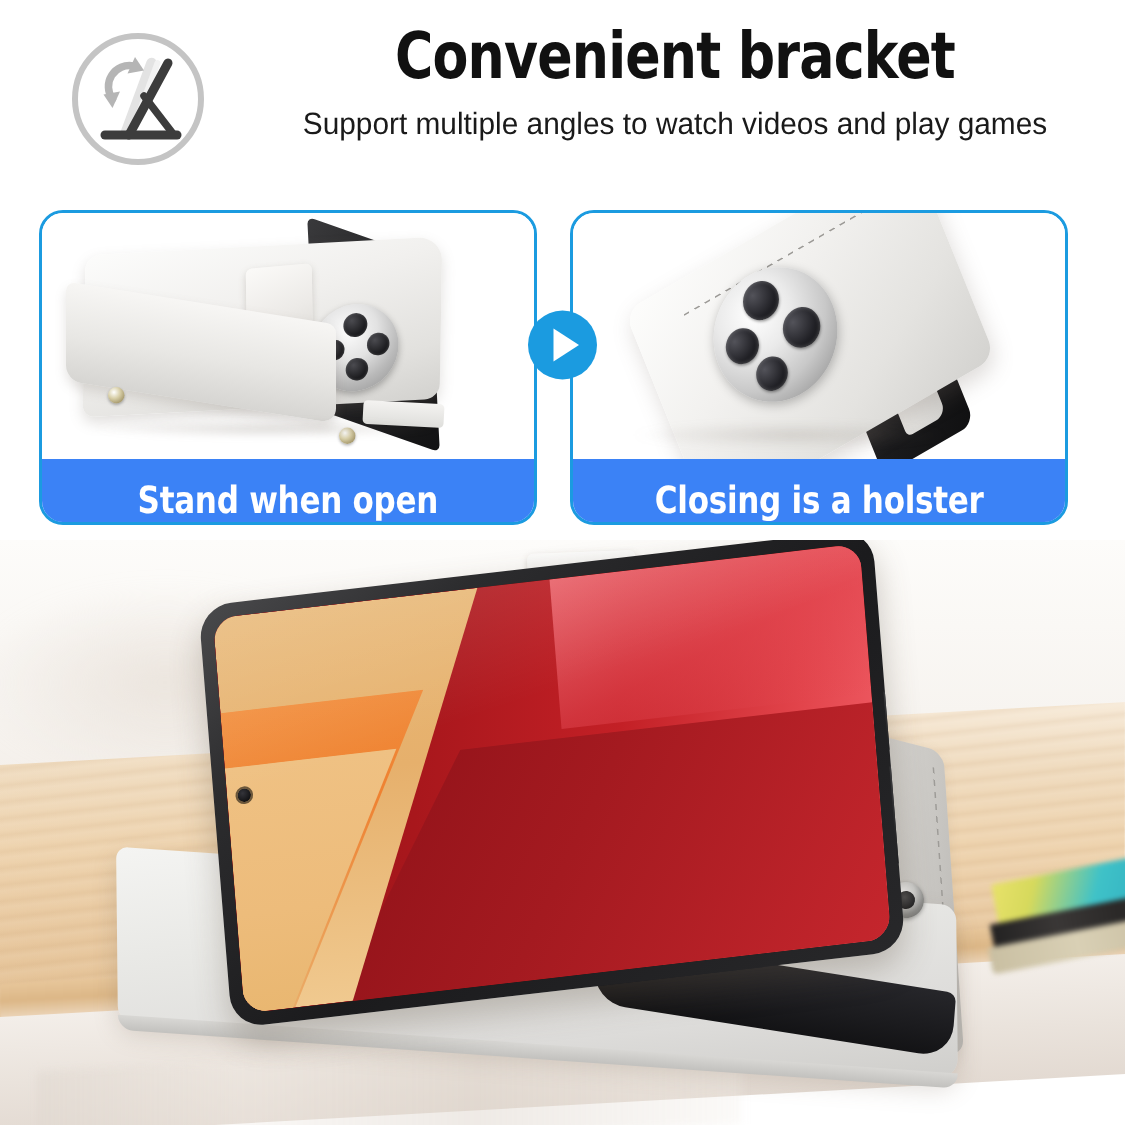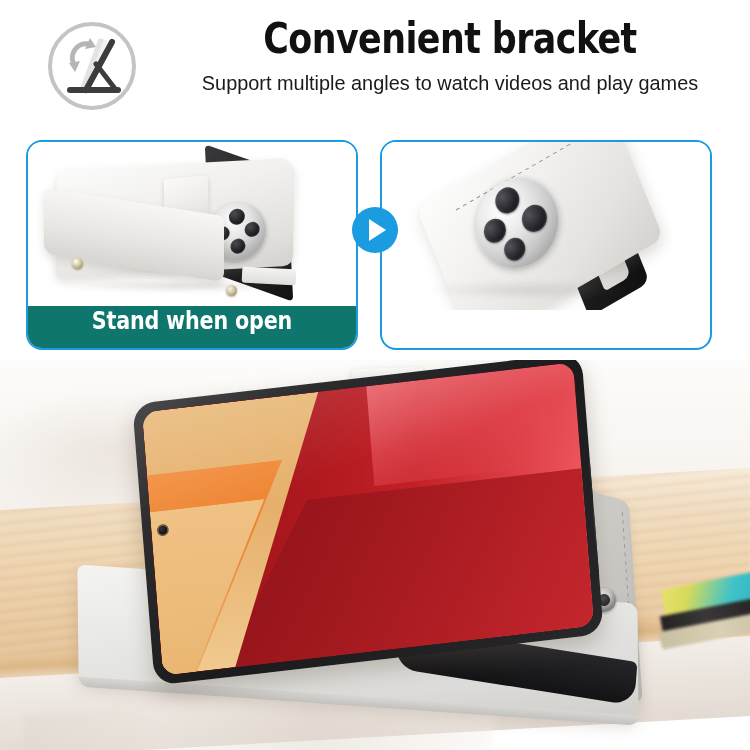--- a/index.html
+++ b/index.html
@@ -90,23 +90,23 @@
     height: 168px;
     background: #ffffff;
     overflow: hidden;
   }
 
   .panel-caption {
     position: absolute;
     left: 0; bottom: 0;
     width: 100%;
     height: 42px;
-    background: #0f766e;
+    background: #3b82f6;
     display: flex;
-    align-items: flex-start;
+    align-items: flex-end;
     justify-content: center;
   }
   .panel-caption-text {
     font-family: "Liberation Sans Narrow", "DejaVu Sans Condensed", "Liberation Sans", sans-serif;
     font-size: 25px;
     font-weight: 700;
     color: #ffffff;
     letter-spacing: -0.2px;
     white-space: nowrap;
     transform: scaleX(0.92);
@@ -598,20 +598,23 @@
         <div class="p2-stitch"></div>
         <div class="p2-camera">
           <div class="p2-lens p2-l1"></div>
           <div class="p2-lens p2-l2"></div>
           <div class="p2-lens p2-l3"></div>
           <div class="p2-lens p2-l4"></div>
         </div>
         <div class="p2-shadow"></div>
       </div>
     </div>
+    <div class="panel-caption">
+      <span class="panel-caption-text">Closing is a holster</span>
+    </div>
   </div>
 
   <div id="hero-photo">
     <div class="hero-wall">
       <div class="hero-wall-blur"></div>
     </div>
     <div class="hero-desk"></div>
     <div class="hero-desk-edge"></div>
     <div class="hero-lower-wall"></div>
     <div class="hero-lower-panel"></div>

